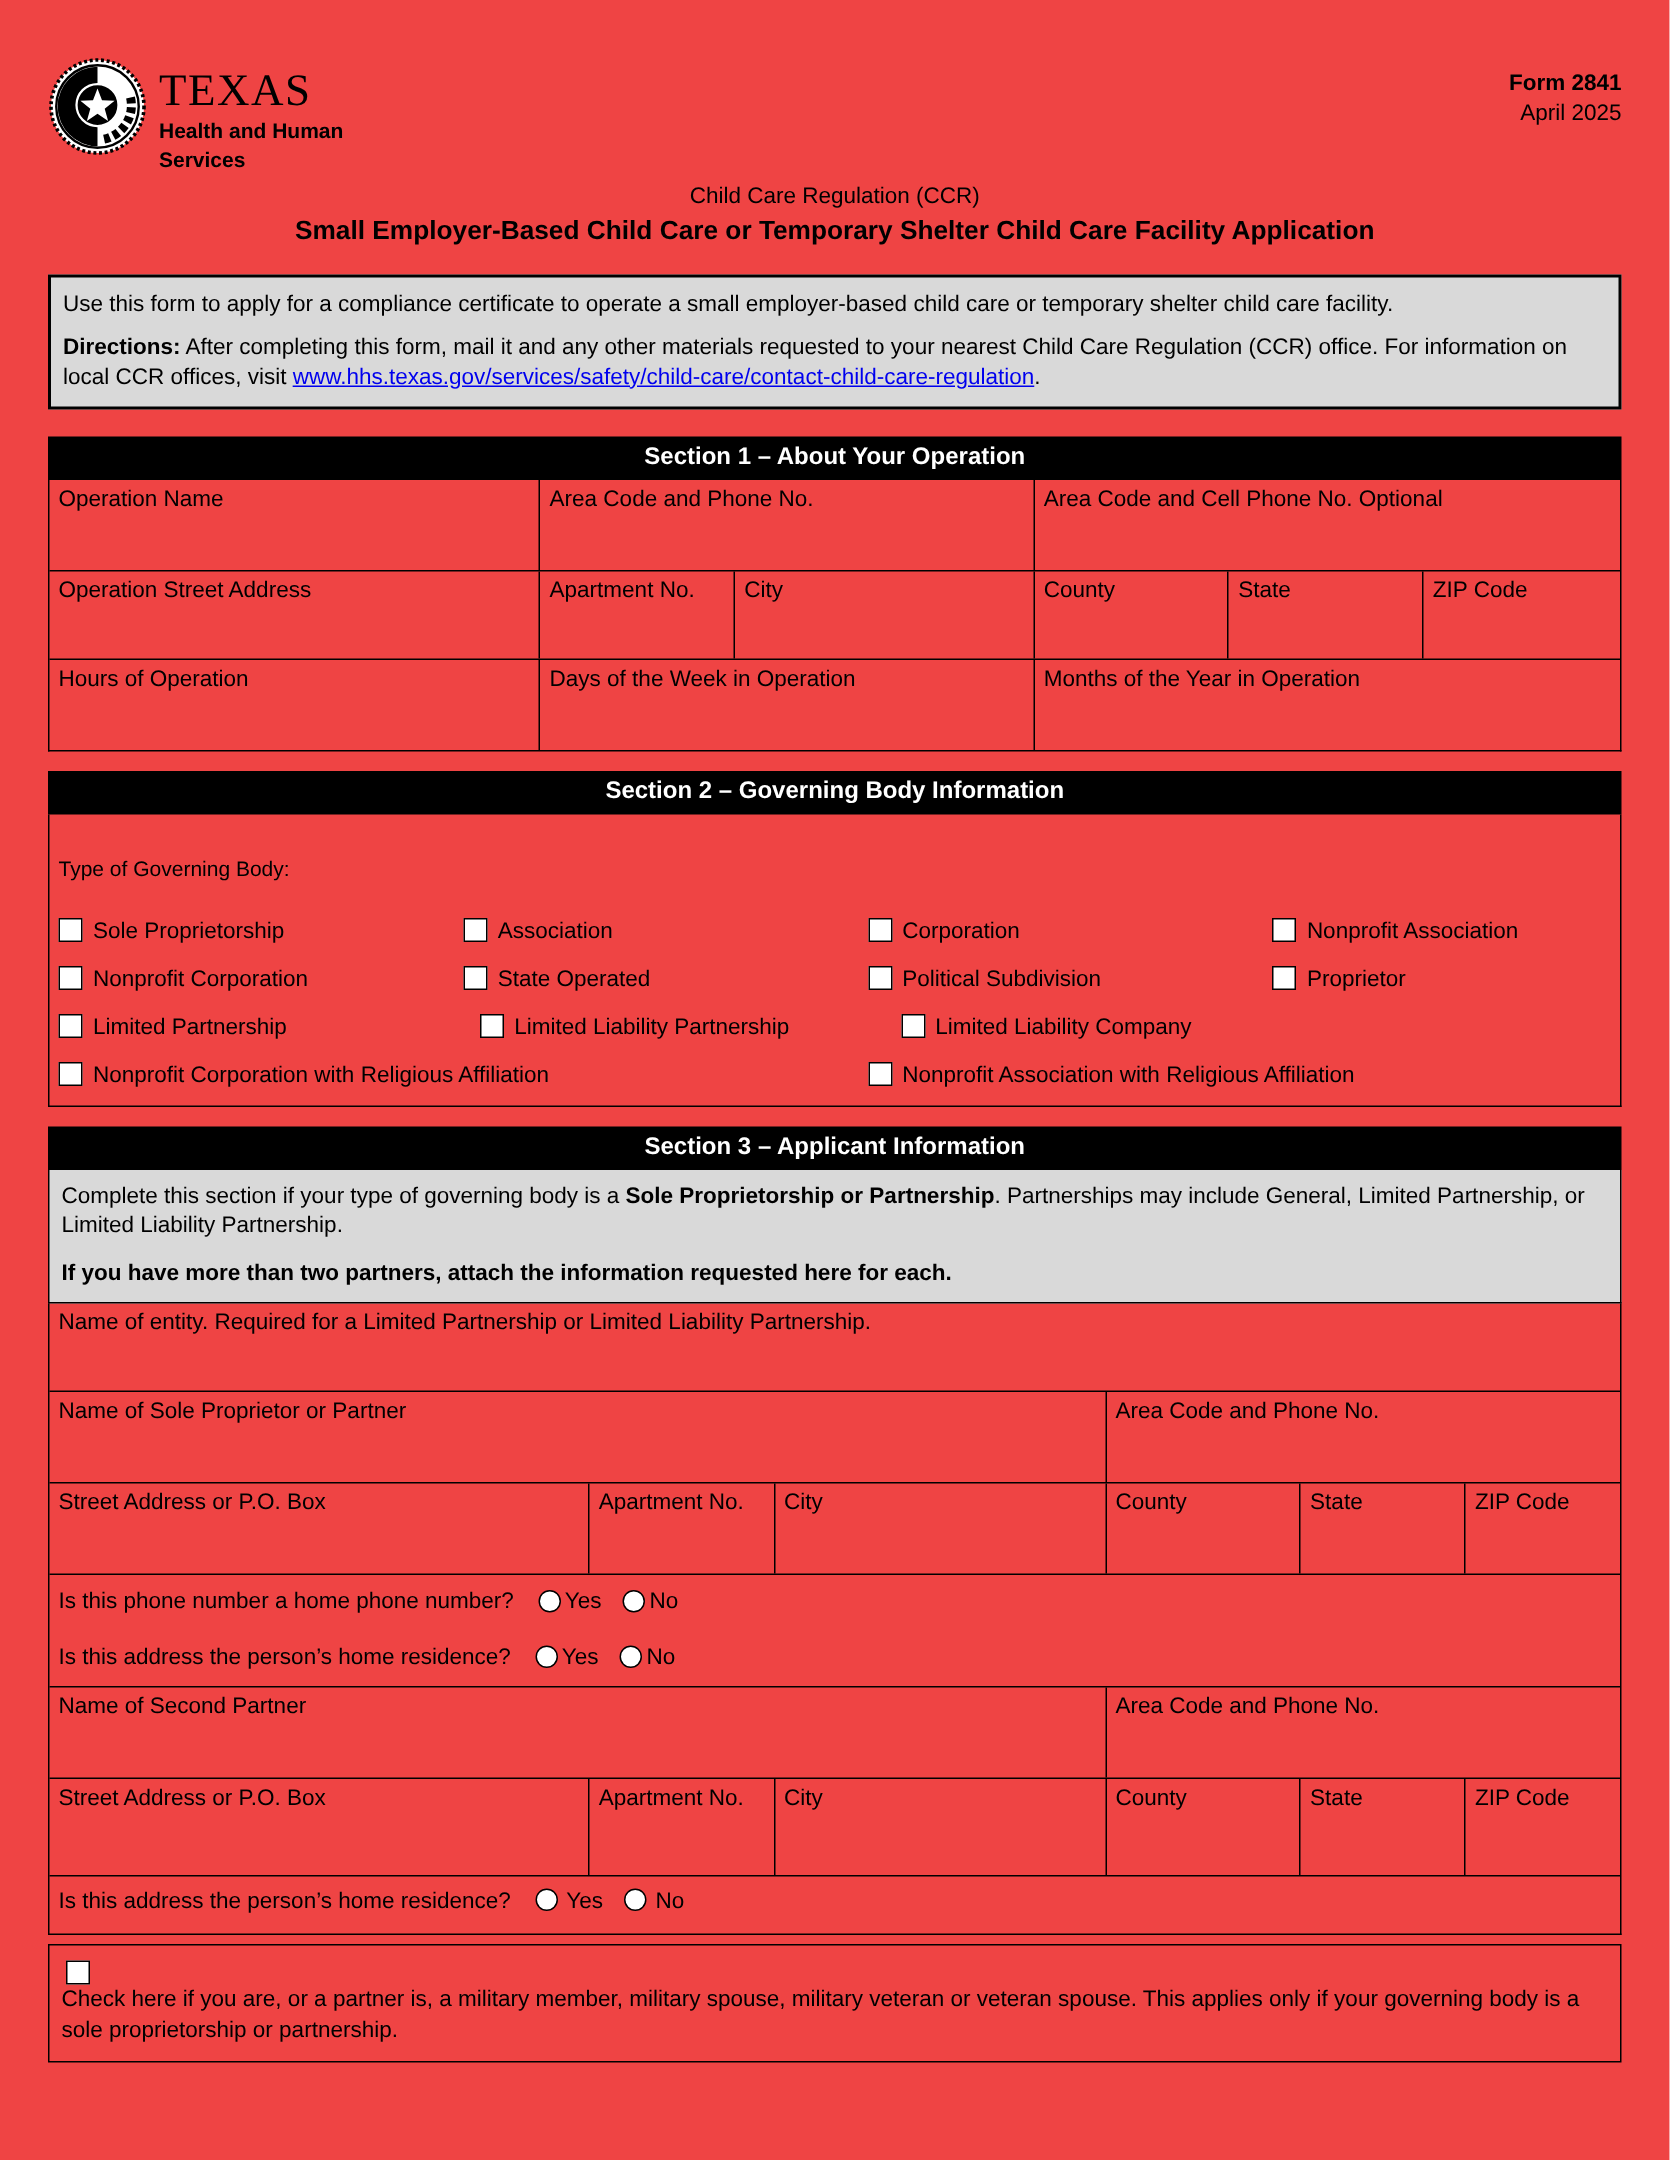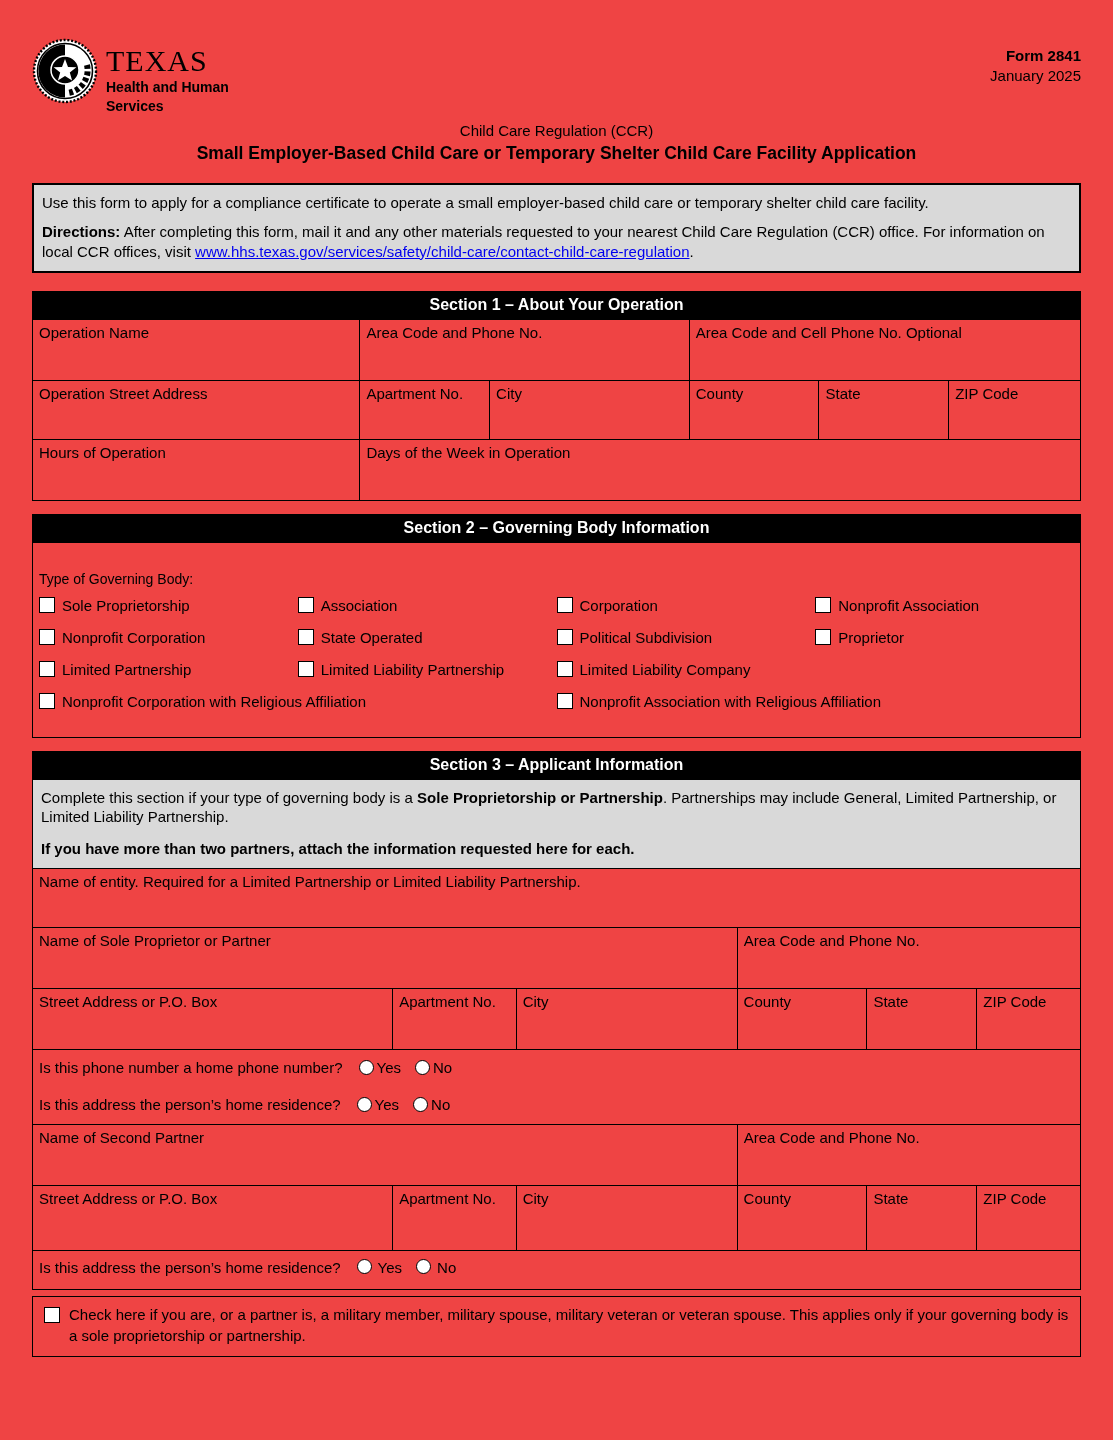--- a/index.html
+++ b/index.html
@@ -46,21 +46,21 @@
   .cell {
     border-right:1px solid #000; box-sizing:border-box;
     padding:4px 6px; font-size:15px; overflow:hidden;
   }
   .cell:last-child { border-right:none; }
   .h60 { height:60px; } .h58 { height:58px; } .h64 { height:64px; }
 
   
   .gov { border:1px solid #000; border-top:none; padding:10px 6px 12px 6px; }
   .gov-label { font-size:14px; margin:18px 0 10px 0; }
-  .gov-row { display:flex; height:32px; align-items:flex-start; }
+  .gov-row { display:flex; height:32px; align-items:flex-end;gap:44px; }
   .gov-col { width:25%; display:flex; align-items:center; }
   .gov-col.half { width:50%; }
   .cb {
     width:16px; height:16px; border:1.5px solid #000; background:#fff;
     display:inline-block; flex:0 0 auto; margin-right:7px; box-sizing:border-box;
   }
   .opt-label { font-size:15px; }
 
   
   .note {
@@ -78,21 +78,21 @@
     display:inline-block; background:#fff; box-sizing:border-box; flex:0 0 auto;
   }
   .radio-lbl { margin:0 14px 0 3px; }
   .radio-lbl.gap { margin-left:6px; }
   .h74 { height:74px; } .h38 { height:38px; align-items:flex-start; padding-top:8px; }
 
   
   .military {
     margin-top:6px; border:1px solid #000; padding:8px 8px 10px 8px;
     display:flex; align-items:flex-start; font-size:15px; line-height:1.35;
-    min-height:60px; box-sizing:border-box;
+    min-height:60px; box-sizing:border-box;flex-direction:column;
   }
   .military .cb { margin:2px 9px 0 3px; }
 </style>
 </head>
 <body>
 
 <div class="page">
   <div class="content">
 
     <div class="hdr">
@@ -108,21 +108,21 @@
           <polygon points="33,21 36,28.9 44.4,29.2 37.8,34.5 40.1,42.6 33,37.9 25.9,42.6 28.2,34.5 21.6,29.2 30,28.9" fill="#fff"></polygon>
         </svg>
         <div class="logo-text">
           <div class="logo-texas">TEXAS</div>
           <div class="logo-sub">Health and Human</div>
           <div class="logo-sub">Services</div>
         </div>
       </div>
       <div class="formnum">
         <div class="fn">Form 2841</div>
-        <div>January 2025</div>
+        <div>April 2025</div>
       </div>
     </div>
 
     <div class="title1">Child Care Regulation (CCR)</div>
     <div class="title2">Small Employer-Based Child Care or Temporary Shelter Child Care Facility Application</div>
 
     <div class="intro">
       <p><span>Use this form to apply for a compliance certificate to operate a small employer-based child care or temporary shelter child care facility.</span></p>
       <p><b>Directions:</b><span> After completing this form, mail it and any other materials requested to your nearest Child Care Regulation (CCR) office. For information on local CCR offices, visit </span><a class="link" href="#">www.hhs.texas.gov/services/safety/child-care/contact-child-care-regulation</a><span>.</span></p>
     </div>
@@ -138,20 +138,21 @@
         <div class="cell" style="width:31.27%"><span>Operation Street Address</span></div>
         <div class="cell" style="width:12.39%"><span>Apartment No.</span></div>
         <div class="cell" style="width:19.07%"><span>City</span></div>
         <div class="cell" style="width:12.39%"><span>County</span></div>
         <div class="cell" style="width:12.39%"><span>State</span></div>
         <div class="cell" style="width:12.49%"><span>ZIP Code</span></div>
       </div>
       <div class="trow h60">
         <div class="cell" style="width:31.27%"><span>Hours of Operation</span></div>
         <div class="cell" style="width:31.46%"><span>Days of the Week in Operation</span></div>
+        <div class="cell" style="width:37.27%"><span>Months of the Year in Operation</span></div>
       </div>
     </div>
 
     <div class="bar mt13">Section 2 – Governing Body Information</div>
     <div class="gov">
       <div class="gov-label">Type of Governing Body:</div>
       <div class="gov-row">
         <div class="gov-col">
             <span class="cb"></span>
             <span class="opt-label">Sole Proprietorship</span>

